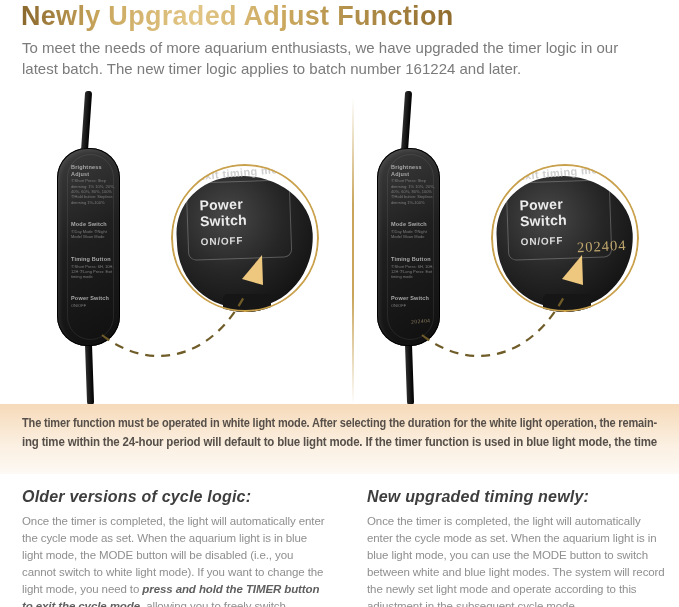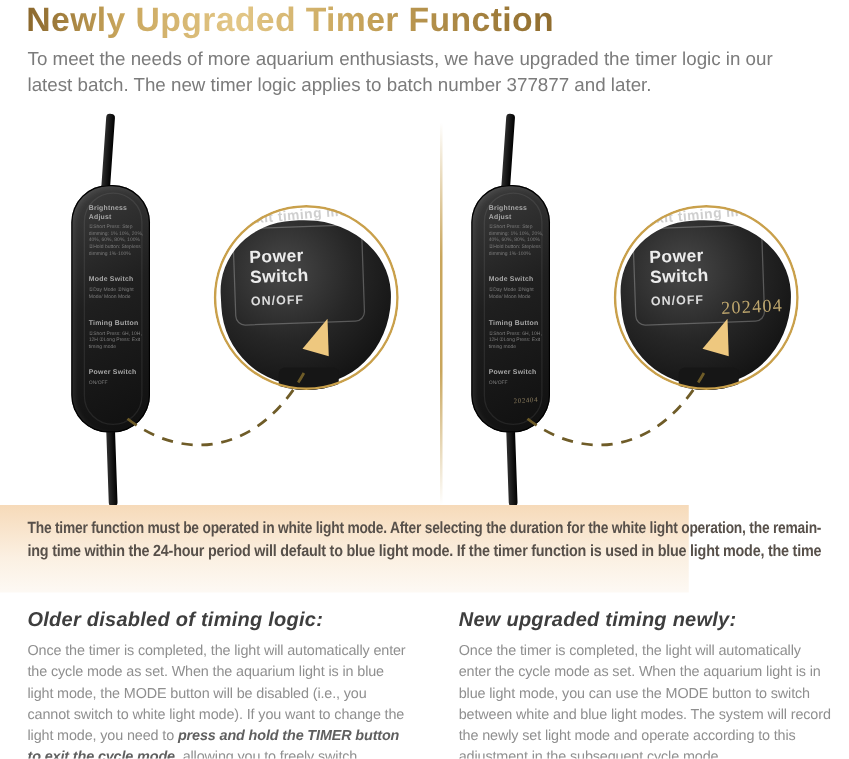--- a/index.html
+++ b/index.html
@@ -50,42 +50,42 @@
   .mag-sub{margin-top:7px;font-size:10px;font-weight:bold;color:#dcdcdc;letter-spacing:.8px;}
   .mag-batch{position:absolute;left:86px;top:74px;font-size:14.5px;color:#bfa76e;
              font-family:"Liberation Serif",serif;letter-spacing:1px;transform:rotate(-3deg);}
   .mag-notch{position:absolute;left:52px;top:130px;width:48px;height:22px;background:#161616;border-radius:5px;}
   .mag-notch2{position:absolute;left:64px;top:146px;width:28px;height:12px;background:#0b0b0b;border-radius:3px;}
   .mag-ring{position:absolute;inset:0;border-radius:50%;border:2.5px solid #c9a04b;
             box-shadow:0 0 0 1px rgba(201,160,75,.2);box-sizing:border-box;}
   .dash-svg{position:absolute;inset:0;width:340px;height:312px;pointer-events:none;}
 
   
-  .notice{position:absolute;left:0;top:404px;width:551px;height:70px;
+  .notice{position:absolute;left:0;top:404px;width:679px;height:70px;
           background:linear-gradient(180deg,#f6dab9 0%,#fbf0e2 60%,#fdf9f4 100%);}
   .notice-line{position:absolute;left:22px;width:635px;overflow:visible;}
   .notice-line span{display:inline-block;white-space:nowrap;font-size:13px;font-weight:bold;
                     color:#57504a;letter-spacing:-.2px;}
   .nl1{top:9px}.nl2{top:28px}.nl3{top:53px}
 
   
   .col{position:absolute;top:488px;}
   .col-old{left:22px;width:308px;}
   .col-new{left:367px;width:302px;}
   .col h3{margin:0 0 7px 0;font-size:16px;font-weight:bold;font-style:italic;color:#3e3e3e;letter-spacing:.2px;}
   .col p{margin:0;font-size:11.5px;line-height:17px;color:#8f8f8f;letter-spacing:-.1px;}
   .col p .em{font-weight:bold;font-style:italic;color:#5f5f5f;}
 </style>
 </head>
 <body>
 
 <div class="page">
 
-  <div class="title">Newly Upgraded Timer Function</div>
-  <div class="intro">To meet the needs of more aquarium enthusiasts, we have upgraded the timer logic in our latest batch. The new timer logic applies to batch number 377877 and later.</div>
+  <div class="title">Newly Upgraded Adjust Function</div>
+  <div class="intro">To meet the needs of more aquarium enthusiasts, we have upgraded the timer logic in our latest batch. The new timer logic applies to batch number 161224 and later.</div>
 
   <div class="divider"></div>
 
   <div class="panel p-left">
     <div class="cable cable-top"></div>
     <div class="cable cable-bottom"></div>
     <div class="dev">
       <div class="dev-inner"></div>
       <div class="dev-sec s1">
         <div class="t">Brightness Adjust</div>
@@ -161,21 +161,21 @@
       <polygon points="262,160 242,184 263,190" fill="#eec87f"></polygon>
     </svg>
   </div>
 
   <div class="notice">
     <div class="notice-line nl1"><span style="transform-origin: left center; transform: scaleX(0.847886);">The timer function must be operated in white light mode. After selecting the duration for the white light operation, the remain-</span></div>
     <div class="notice-line nl2"><span style="transform-origin: left center; transform: scaleX(0.883517);">ing time within the 24-hour period will default to blue light mode. If the timer function is used in blue light mode, the time</span></div>
   </div>
 
   <div class="col col-old">
-    <h3>Older disabled of timing logic:</h3>
+    <h3>Older versions of cycle logic:</h3>
     <p><span>Once the timer is completed, the light will automatically enter the cycle mode as set. When the aquarium light is in blue light mode, the MODE button will be disabled (i.e., you cannot switch to white light mode). If you want to change the light mode, you need to </span><span class="em">press and hold the TIMER button to exit the cycle mode</span><span>, allowing you to freely switch between white and blue light modes.</span></p>
   </div>
   <div class="col col-new">
     <h3>New upgraded timing newly:</h3>
     <p>Once the timer is completed, the light will automatically enter the cycle mode as set. When the aquarium light is in blue light mode, you can use the MODE button to switch between white and blue light modes. The system will record the newly set light mode and operate according to this adjustment in the subsequent cycle mode.</p>
   </div>
 
 </div>
 
 </body></html>

